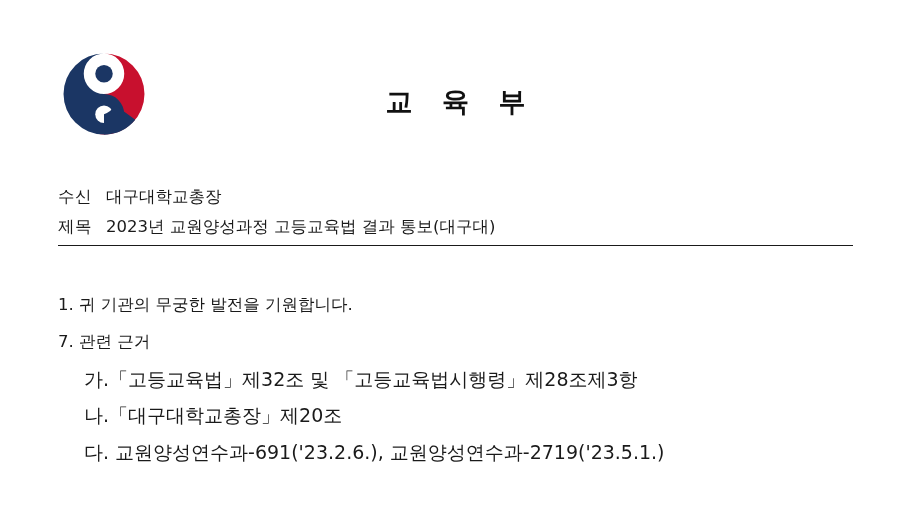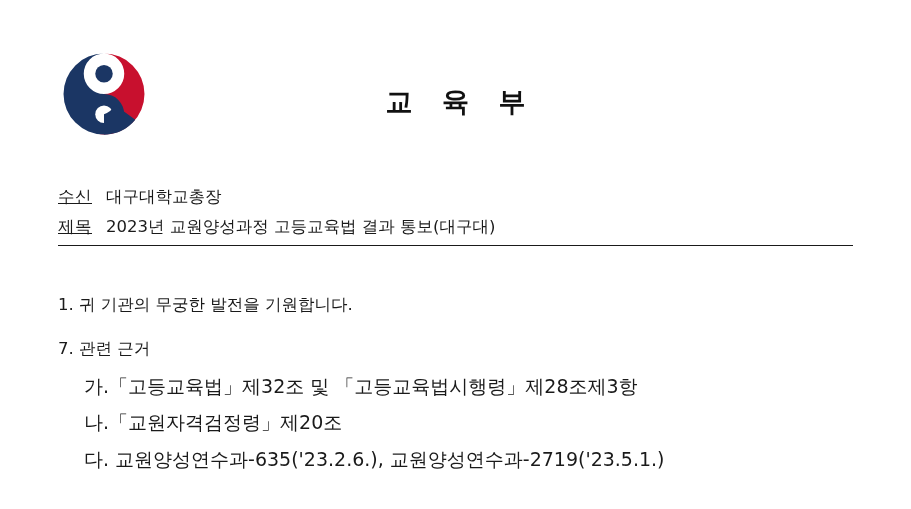--- a/index.html
+++ b/index.html
@@ -54,21 +54,20 @@
   .meta-row {
     font-size: 16.5px;
     line-height: 1.45;
     color: #1a1a1a;
     white-space: pre;
     padding: 3px 0;
   }
   .meta-label {
     display: inline-block;
     letter-spacing: 0.5px;
-    text-decoration: underline;
   }
   .meta-value {
     display: inline-block;
     padding-left: 14px;
     text-align: right;
   }
   .meta-row.subject {
     padding-bottom: 6px;
   }
   .rule {
@@ -82,21 +81,21 @@
     position: absolute;
     left: 58px;
     top: 293px;
     width: 800px;
   }
   .para {
     font-size: 16.5px;
     line-height: 1.5;
     color: #1a1a1a;
     white-space: pre;
-    margin-bottom: 19px;
+    margin-bottom: 12px;
   }
   .para.tight {
     margin-bottom: 10px;
   }
   .sub {
     font-size: 19px;
     line-height: 1.5;
     color: #1a1a1a;
     white-space: pre;
     margin-left: 26px;
@@ -131,17 +130,17 @@
   <div class="meta">
     <div class="meta-row"><span class="meta-label">수신</span><span class="meta-value">대구대학교총장</span></div>
     <div class="meta-row subject"><span class="meta-label">제목</span><span class="meta-value">2023년 교원양성과정 고등교육법 결과 통보(대구대)</span></div>
     <hr class="rule">
   </div>
 
   <div class="body">
     <div class="para">1. 귀 기관의 무궁한 발전을 기원합니다.</div>
     <div class="para tight">7. 관련 근거</div>
     <div class="sub">가.「고등교육법」제32조 및 「고등교육법시행령」제28조제3항</div>
-    <div class="sub">나.「교원자격검정령」제20조</div>
-    <div class="sub">다. 교원양성연수과-635('23.2.6.), 교원양성연수과-2719('23.5.1.)</div>
+    <div class="sub">나.「대구대학교총장」제20조</div>
+    <div class="sub">다. 교원양성연수과-691('23.2.6.), 교원양성연수과-2719('23.5.1.)</div>
   </div>
 
 </div>
 
 </body></html>

